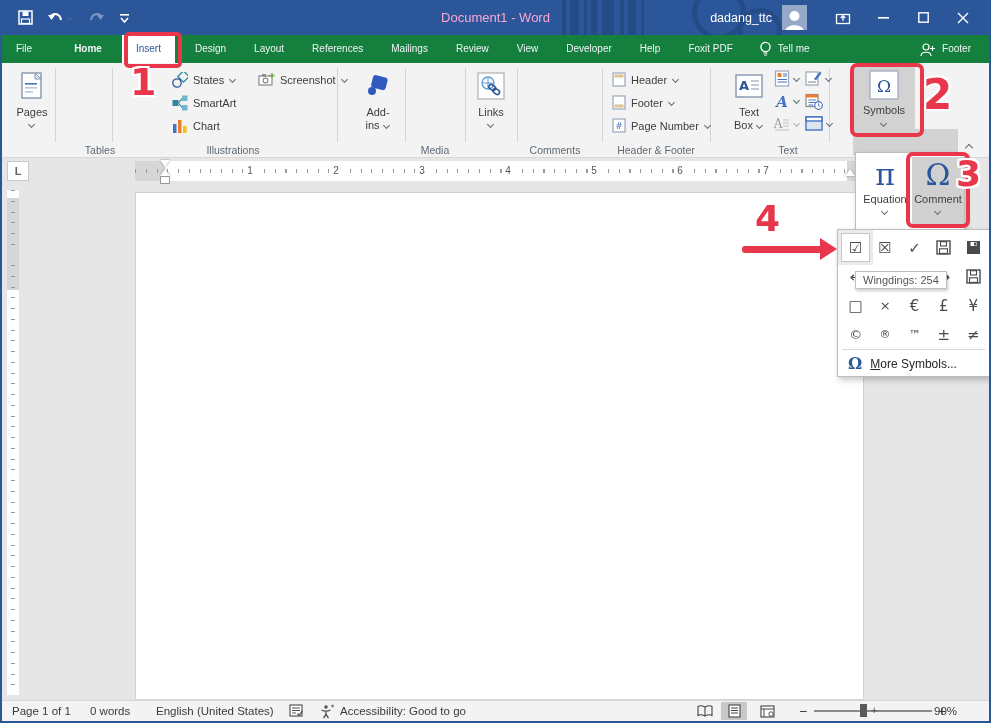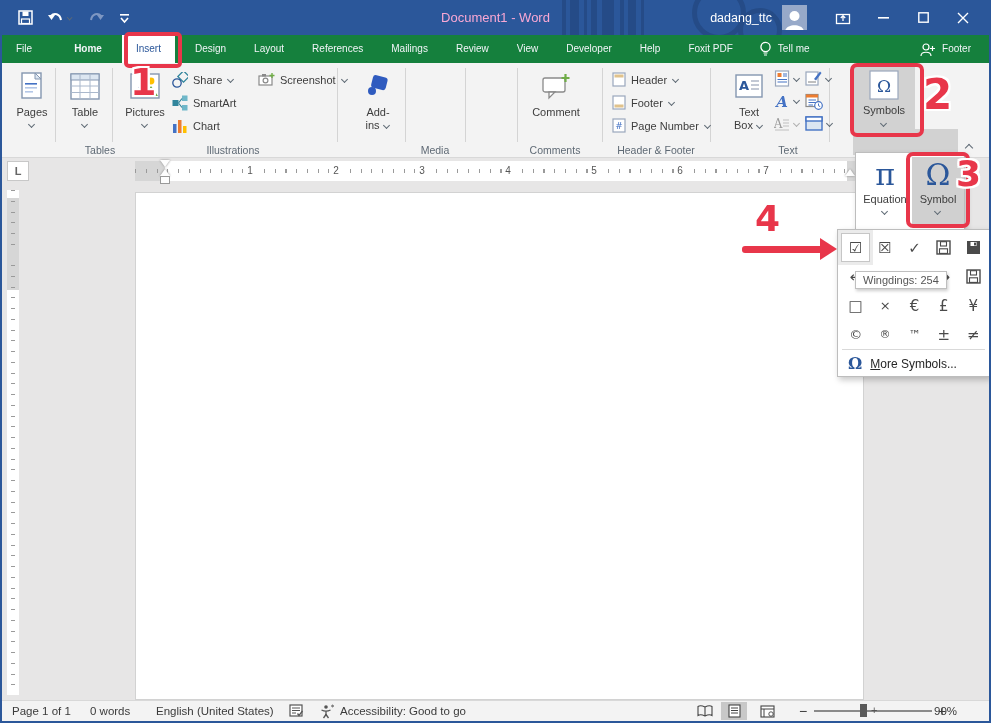--- a/index.html
+++ b/index.html
@@ -215,53 +215,30 @@
             <polygon points="16,2 22,8 16,8" fill="#dce6f1" stroke="#8496b0" stroke-width="1"></polygon>
             <rect x="6" y="12" width="12" height="1.6" fill="#4472c4"></rect>
             <rect x="6" y="16" width="12" height="1.6" fill="#b4c7e7"></rect>
             <rect x="6" y="20" width="8" height="1.6" fill="#b4c7e7"></rect>
           </svg>
       </span>
       <span class="lbl">Pages</span>
       <span class="chev" style="margin-top:3px;"></span>
     </div>
 
-    <div class="lbtn" style="left:58px;width:50px;">
-      <span class="ic">
-        <svg width="30" height="27" viewBox="0 0 30 27">
-            <rect x="1" y="1" width="28" height="25" fill="#fff" stroke="#8496b0" stroke-width="1.4"></rect>
-            <rect x="1" y="1" width="28" height="6" fill="#dce6f1" stroke="#8496b0" stroke-width="1"></rect>
-            <path d="M1 13 H29 M1 19.5 H29 M10 1 V26 M20 1 V26" stroke="#aab8cc" stroke-width="1"></path>
-          </svg>
-      </span>
-      <span class="lbl">Table</span>
-      <span class="chev" style="margin-top:3px;"></span>
-    </div>
     <div class="glabel" style="left:98px;">Tables</div>
 
-    <div class="lbtn" style="left:120px;width:46px;">
-      <span class="ic">
-        <svg width="30" height="28" viewBox="0 0 30 28">
-            <rect x="1" y="2" width="28" height="24" fill="#fff" stroke="#8496b0" stroke-width="1.4"></rect>
-            <circle cx="21" cy="9" r="3.4" fill="#ffc000"></circle>
-            <polygon points="3,24 12,10 19,24" fill="#4472c4"></polygon>
-            <polygon points="14,24 21,14 28,24" fill="#70ad47"></polygon>
-          </svg>
-      </span>
-      <span class="lbl">Pictures</span>
-      <span class="chev" style="margin-top:3px;"></span>
-    </div>
     <div class="glabel" style="left:231px;">Illustrations</div>
 
     <div class="sbtn" style="left:170px;top:9px;">
       <svg width="16" height="16" viewBox="0 0 16 16">
           <rect x="7.5" y="0.5" width="8" height="8" transform="rotate(45 11.5 4.5)" fill="none" stroke="#31859c" stroke-width="1.3"></rect>
           <circle cx="5" cy="11" r="4.2" fill="none" stroke="#2b579a" stroke-width="1.3"></circle>
         </svg>
-      <span>Share</span>
+      <span>States</span>
       <span class="chev"></span>
     </div>
     <div class="sbtn" style="left:170px;top:32px;text-align:right;">
       <svg width="16" height="16" viewBox="0 0 16 16">
           <rect x="0.5" y="5" width="6" height="6" fill="#31859c"></rect>
           <rect x="10" y="0.5" width="5.5" height="5.5" fill="#6fb7c9"></rect>
           <rect x="10" y="10" width="5.5" height="5.5" fill="#6fb7c9"></rect>
           <path d="M6.5 8 L10 3.5 M6.5 8 L10 12.5" stroke="#31859c" stroke-width="1.2" fill="none"></path>
         </svg>
       <span>SmartArt</span>
@@ -291,31 +268,34 @@
             <rect x="7" y="3" width="15" height="13" rx="3" fill="#2f5bbf" transform="rotate(14 14 9)"></rect>
             <circle cx="7" cy="18" r="4" fill="#2f5bbf"></circle>
           </svg>
       </span>
       <span class="lbl">Add-</span>
       <span class="lbl"><span>ins</span>&nbsp;<span class="chev"></span></span>
     </div>
 
     <div class="glabel" style="left:433px;">Media</div>
 
-
-    <div class="lbtn" style="left:524px;width:60px;">
+    <div class="lbtn" style="left:467px;width:44px;">
       <span class="ic">
-        <svg width="30" height="28" viewBox="0 0 30 28">
-            <rect x="2" y="6" width="22" height="14" rx="2" fill="#fff" stroke="#8a8a8a" stroke-width="1.3"></rect>
-            <polygon points="8,20 8,26 14,20" fill="#fff" stroke="#8a8a8a" stroke-width="1.3"></polygon>
-            <path d="M24.5 2 L24.5 10 M20.5 6 L28.5 6" stroke="#70ad47" stroke-width="2.2"></path>
-          </svg>
-      </span>
-      <span class="lbl">Comment</span>
-    </div>
+        <svg width="28" height="28" viewBox="0 0 28 28">
+            <rect x="1" y="1" width="26" height="26" fill="#fff" stroke="#b0b0b0" stroke-width="1.2"></rect>
+            <circle cx="11" cy="11" r="6" fill="none" stroke="#5b9bd5" stroke-width="1.3"></circle>
+            <path d="M5 11 H17 M11 5 V17" stroke="#5b9bd5" stroke-width="1"></path>
+            <rect x="12" y="13" width="7" height="4.5" rx="2.2" transform="rotate(35 15 15)" fill="none" stroke="#2b579a" stroke-width="1.6"></rect>
+            <rect x="16" y="17" width="7" height="4.5" rx="2.2" transform="rotate(35 19 19)" fill="none" stroke="#2b579a" stroke-width="1.6"></rect>
+          </svg>
+      </span>
+      <span class="lbl">Links</span>
+      <span class="chev" style="margin-top:3px;"></span>
+    </div>
+
     <div class="glabel" style="left:553px;">Comments</div>
 
     <div class="sbtn" style="left:610px;top:9px;">
       <svg width="14" height="15" viewBox="0 0 14 15">
           <rect x="1" y="1" width="12" height="13" fill="#fff" stroke="#9aa7bd" stroke-width="1.2"></rect>
           <rect x="2.5" y="2.5" width="9" height="3" fill="#e0c28c"></rect>
         </svg>
       <span>Header</span>
       <span class="chev"></span>
     </div>
@@ -486,21 +466,21 @@
   <div class="connector"></div>
 
   <div class="panelA">
     <div class="bigbtn" style="left:3px;">
       <span class="g">π</span>
       <span class="t">Equation</span>
       <span class="chev" style="margin-top:4px;"></span>
     </div>
     <div class="bigbtn pressed" style="left:56px;">
       <span class="g">Ω</span>
-      <span class="t">Symbol</span>
+      <span class="t">Comment</span>
       <span class="chev" style="margin-top:4px;"></span>
     </div>
   </div>
 
   <div class="panelB">
     <div class="sgrid">
       <div class="gcell sel">☑</div>
       <div class="gcell">☒</div>
       <div class="gcell">✓</div>
       <div class="gcell">

